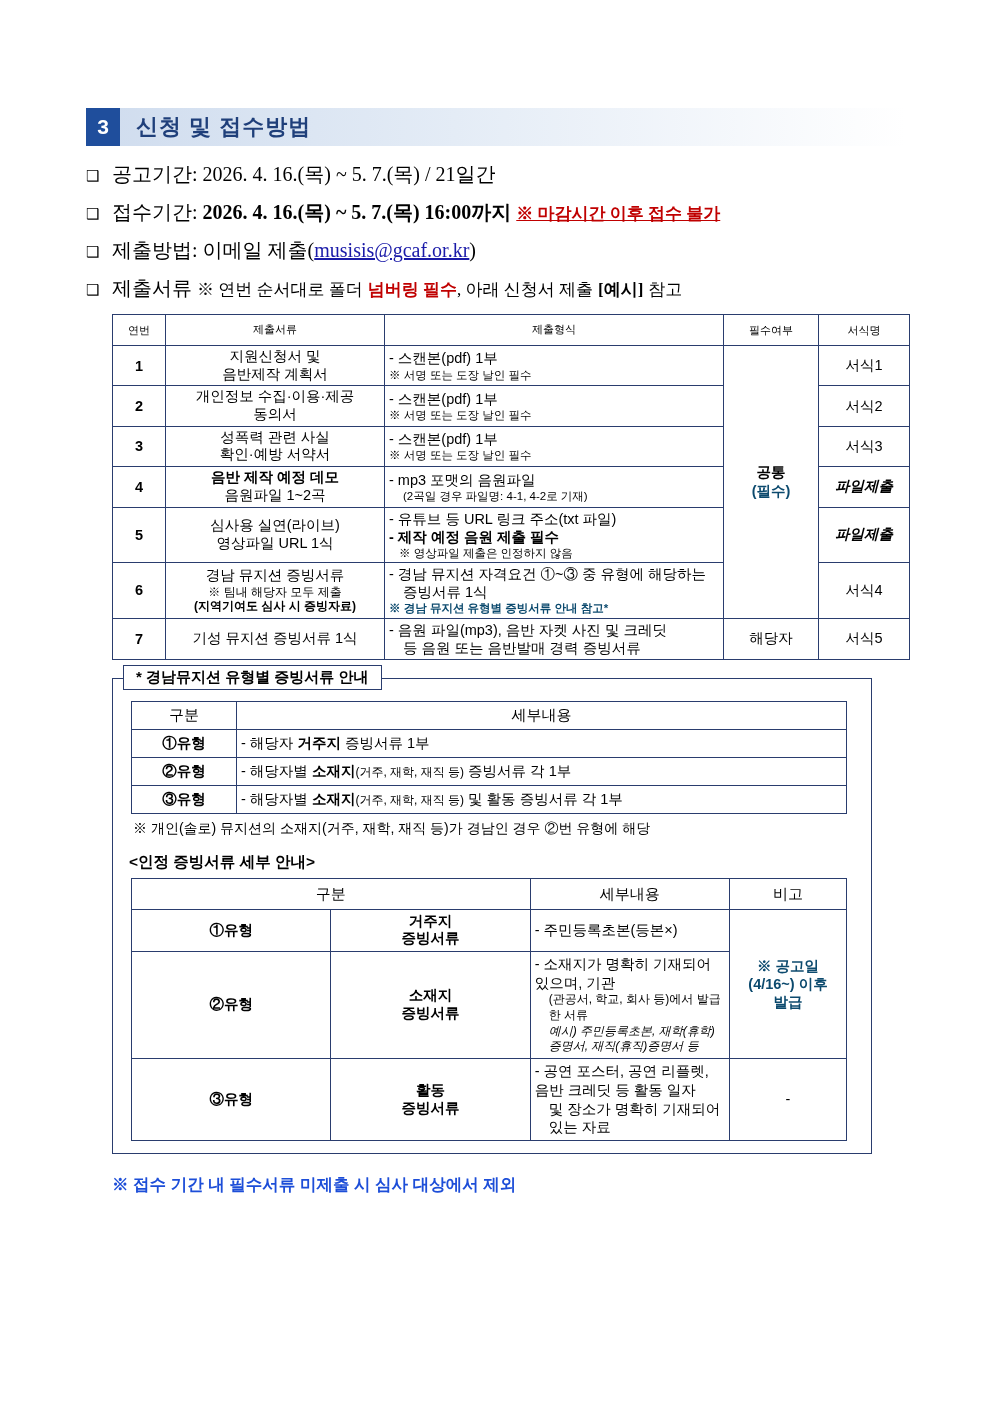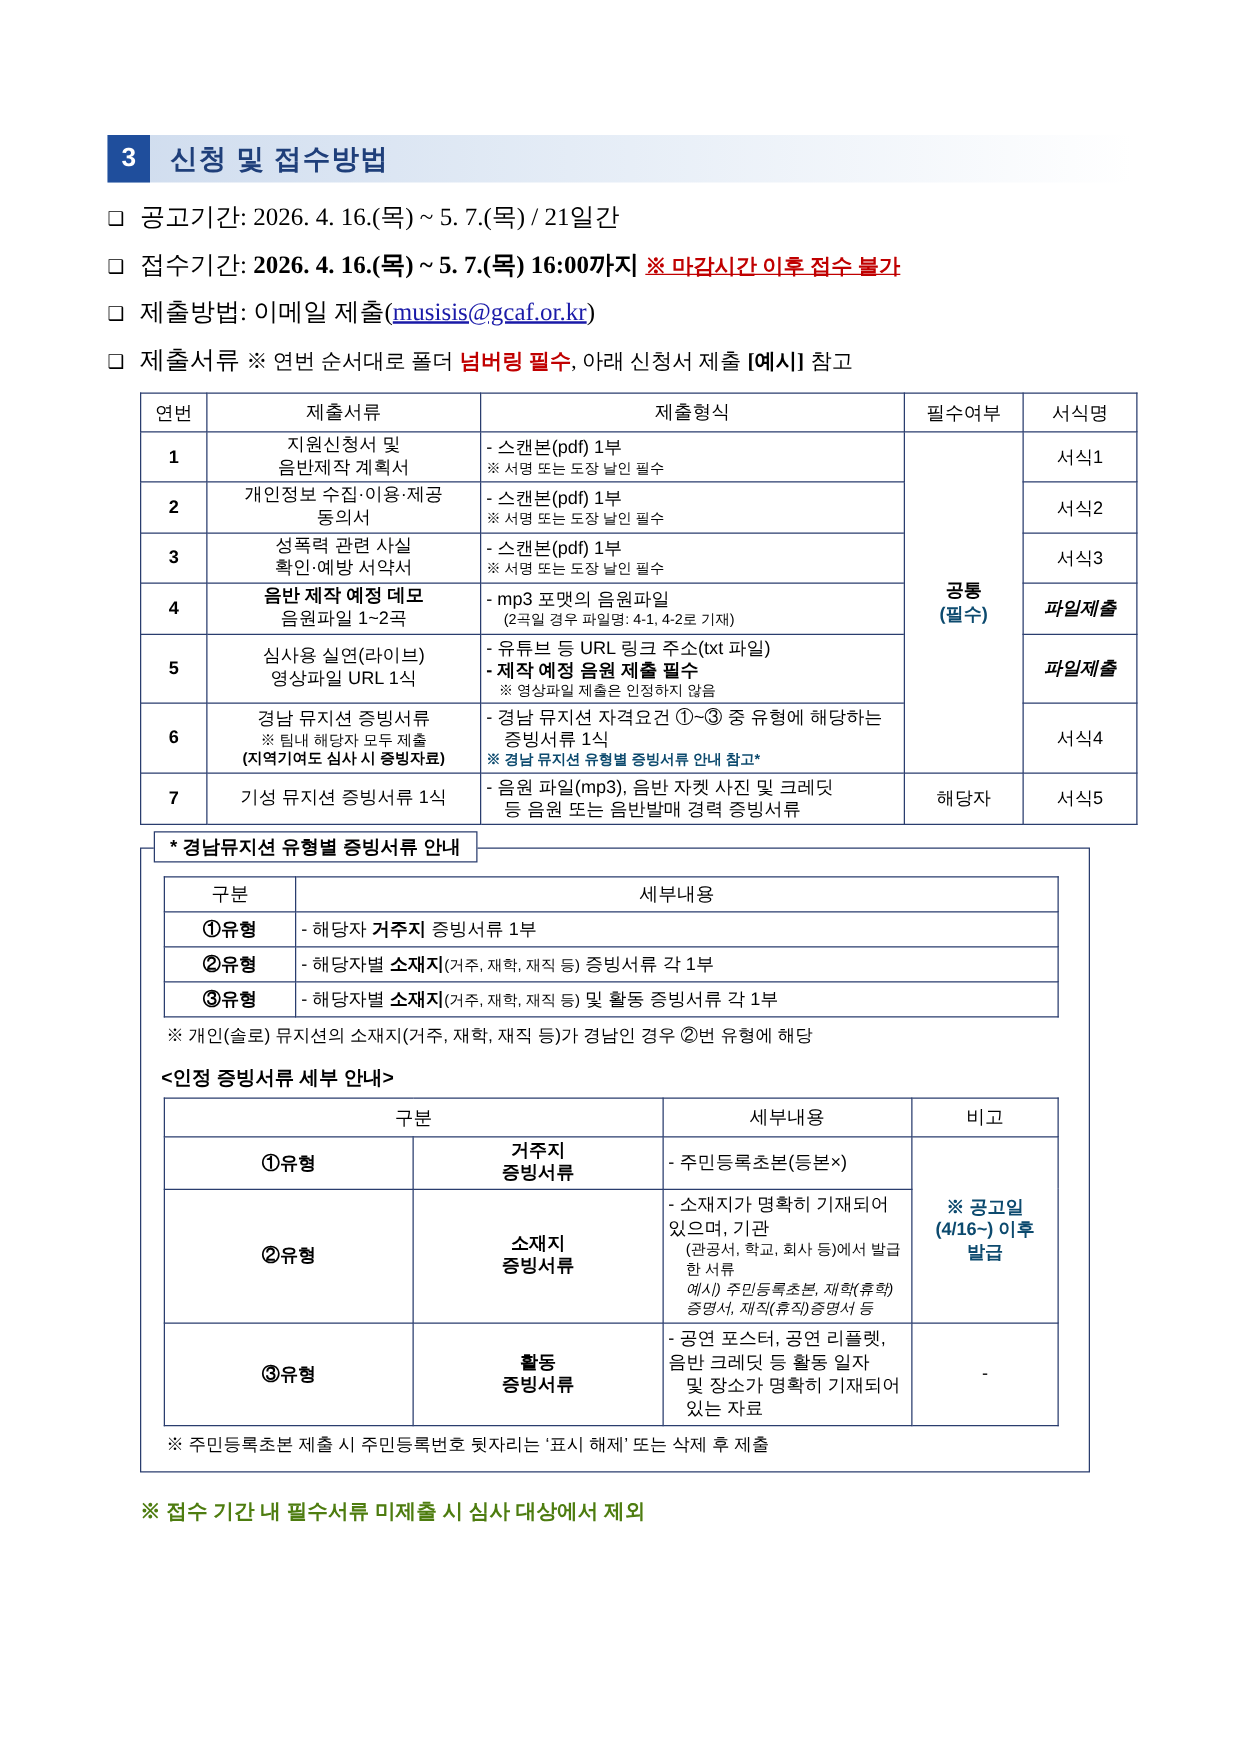--- a/index.html
+++ b/index.html
@@ -93,21 +93,21 @@
   }
   .tbl-main th, .tbl-main td {
     border: 1px solid #2a3d6e;
     padding: 2px 4px;
     font-size: 14.5px;
     vertical-align: middle;
   }
   .tbl-main th {
     background: #ffffff;
     font-weight: normal;
-    font-size: 15px;
+    font-size: 11px;
     text-align: center;
     height: 26px;
   }
   .c-no { width: 44px; text-align: center; font-weight: bold; font-size: 15px; }
   .c-doc { width: 210px; text-align: center; line-height: 1.22; }
   .c-fmt { width: 330px; text-align: left; line-height: 1.25; padding-left: 7px; }
   .c-req { width: 86px; text-align: center; }
   .c-form { width: 82px; text-align: center; }
   .tiny { font-size: 11.5px; }
   .tiny2 { font-size: 12px; }
@@ -177,21 +177,21 @@
   }
   .tbl-proof th { text-align: center; font-weight: normal; font-size: 15px; height: 24px;}
   .tp-c1 { width: 74px; text-align: center; font-weight: bold; }
   .tp-c2 { width: 84px; text-align: center; font-size: 12.5px; font-weight: bold; line-height: 1.2;}
   .tp-c3 { text-align: left; padding-left: 8px; line-height: 1.3; }
   .tp-c4 { width: 108px; text-align: center; font-size: 13px; line-height: 1.25; }
 
   .footer-note {
     font-family: "Liberation Sans", sans-serif;
     font-weight: bold;
-    color: #4d7c0f;
+    color: #1d4ed8;
     font-size: 16.5px;
     margin: 20px 0 0 26px;
   }
 </style>
 </head>
 <body>
 
 <div class="page">
 
   <div class="section-head">
@@ -423,18 +423,17 @@
           </td>
           <td class="tp-c3">
             <div>-  공연 포스터, 공연 리플렛, 음반 크레딧 등 활동 일자</div>
             <div style="padding-left:14px">및 장소가 명확히 기재되어 있는 자료</div>
           </td>
           <td class="tp-c4">-</td>
         </tr>
       </tbody>
     </table>
 
-    <div class="note-line">※ 주민등록초본 제출 시 주민등록번호 뒷자리는 ‘표시 해제’ 또는 삭제 후 제출</div>
   </div>
 
   <div class="footer-note">※ 접수 기간 내 필수서류 미제출 시 심사 대상에서 제외</div>
 
 </div>
 
 </body></html>

